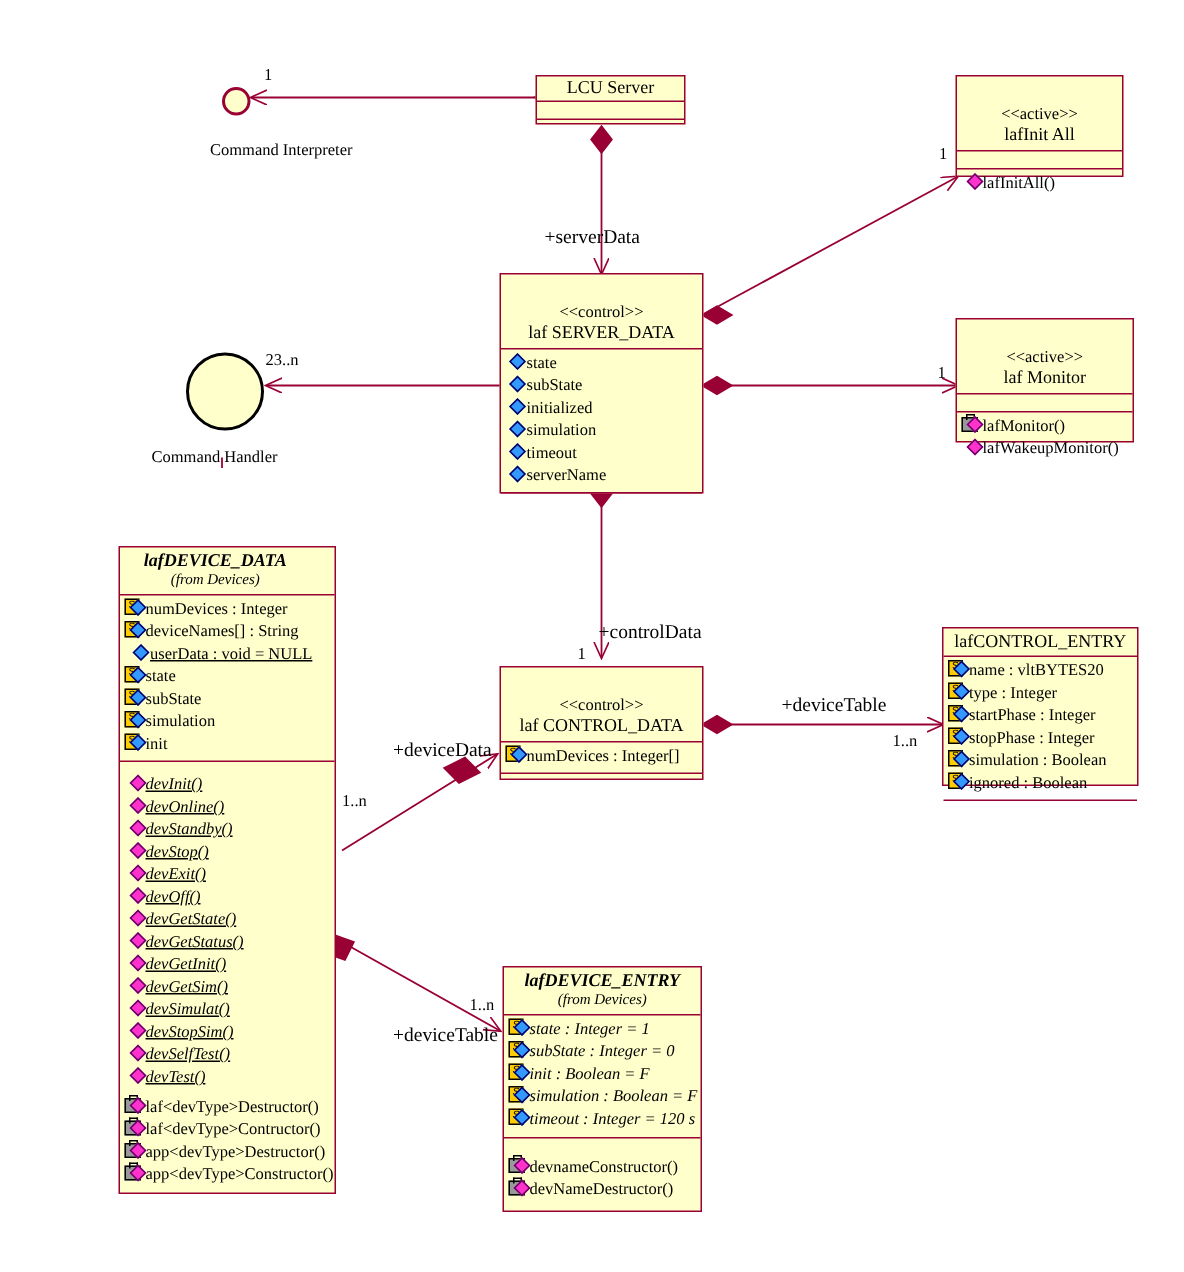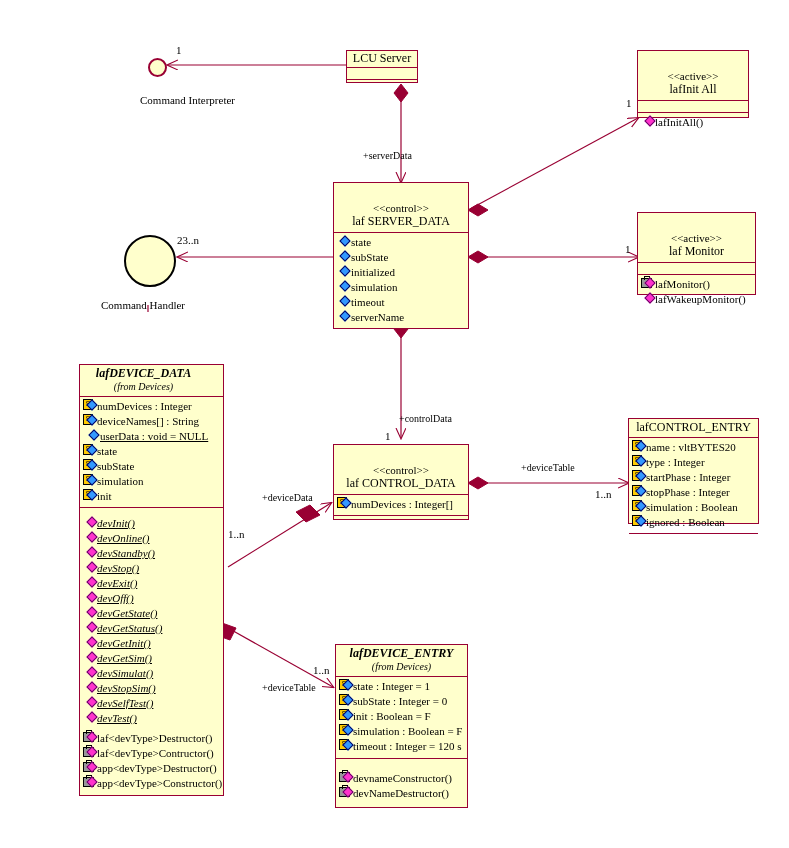--- a/index.html
+++ b/index.html
@@ -38,21 +38,21 @@
   .ic .lock:after{content:"";position:absolute;left:2px;top:-3px;width:4px;height:3px;
             border:1px solid #000;border-bottom:none;}
   .ic.priv .dia{right:1px;}
 
   
   .iface{position:absolute;border-radius:50%;background:#ffffcc;}
   .iface.small{border:2px solid #990033;}
   .iface.big{border:2px solid #000000;}
 
   .lbl{position:absolute;font-size:11px;color:#000;white-space:nowrap;}
-  .role{position:absolute;font-size:10px;color:#000;white-space:nowrap;}
+  .role{position:absolute;font-size:13px;color:#000;white-space:nowrap;}
   .mult{position:absolute;font-size:11px;color:#000;white-space:nowrap;}
 </style>
 </head>
 <body>
 
 <div id="canvas">
 
   <svg class="edges" viewBox="0 0 789 848">
     <defs>
       <marker id="arrow" markerWidth="12" markerHeight="12" refX="10" refY="5" orient="auto" markerUnits="userSpaceOnUse">
@@ -95,21 +95,21 @@
   </svg>
 
   <div class="iface small" style="left:148px;top:58px;width:15px;height:15px;"></div>
   <div class="lbl" style="left:104px;top:94px;padding-left:36px;">Command Interpreter</div>
   <div class="mult" style="left:176px;top:44px;">1</div>
 
   <div class="iface big" style="left:124px;top:235px;width:48px;height:48px;"></div>
   <div class="lbl" style="left:101px;top:299px;">Command Handler</div>
   <div class="mult" style="left:177px;top:234px;">23..n</div>
 
-  <div class="uml-class" style="left:346px;top:50px;width:72px;height:33px;">
+  <div class="uml-class" style="left:357px;top:50px;width:100px;height:33px;">
     <div class="uml-head" style="padding:1px 4px 2px 4px;">
       <div class="cname">LCU Server</div>
     </div>
     <div class="uml-sect empty-sect" style="min-height:6px;"></div>
     <div class="uml-sect empty-sect" style="min-height:4px;"></div>
   </div>
 
   <div class="uml-class" style="left:637px;top:50px;width:112px;height:68px;">
     <div class="uml-head">
       <div class="cstereo">&lt;&lt;active&gt;&gt;</div>
@@ -441,21 +441,21 @@
     </div>
   </div>
   <div class="role" style="left:262px;top:492px;">+deviceData</div>
   <div class="mult" style="left:228px;top:528px;">1..n</div>
 
   <div class="uml-class" style="left:335px;top:644px;width:133px;height:164px;">
     <div class="uml-head" style="padding:2px 4px 3px 4px;">
       <div class="cname ital">lafDEVICE_ENTRY</div>
       <div class="cfrom">(from Devices)</div>
     </div>
-    <div class="uml-sect" style="height:76px;overflow:hidden;">
+    <div class="uml-sect" style="height:76px;overflow:hidden;font-style:italic;">
       <div class="mem">
         <span class="ic">
           <span class="sbadge">S</span>
             <span class="dia"></span>
           </span>
         <span class="txt">state : Integer = 1</span>
         </div>
       <div class="mem">
         <span class="ic">
           <span class="sbadge">S</span>

